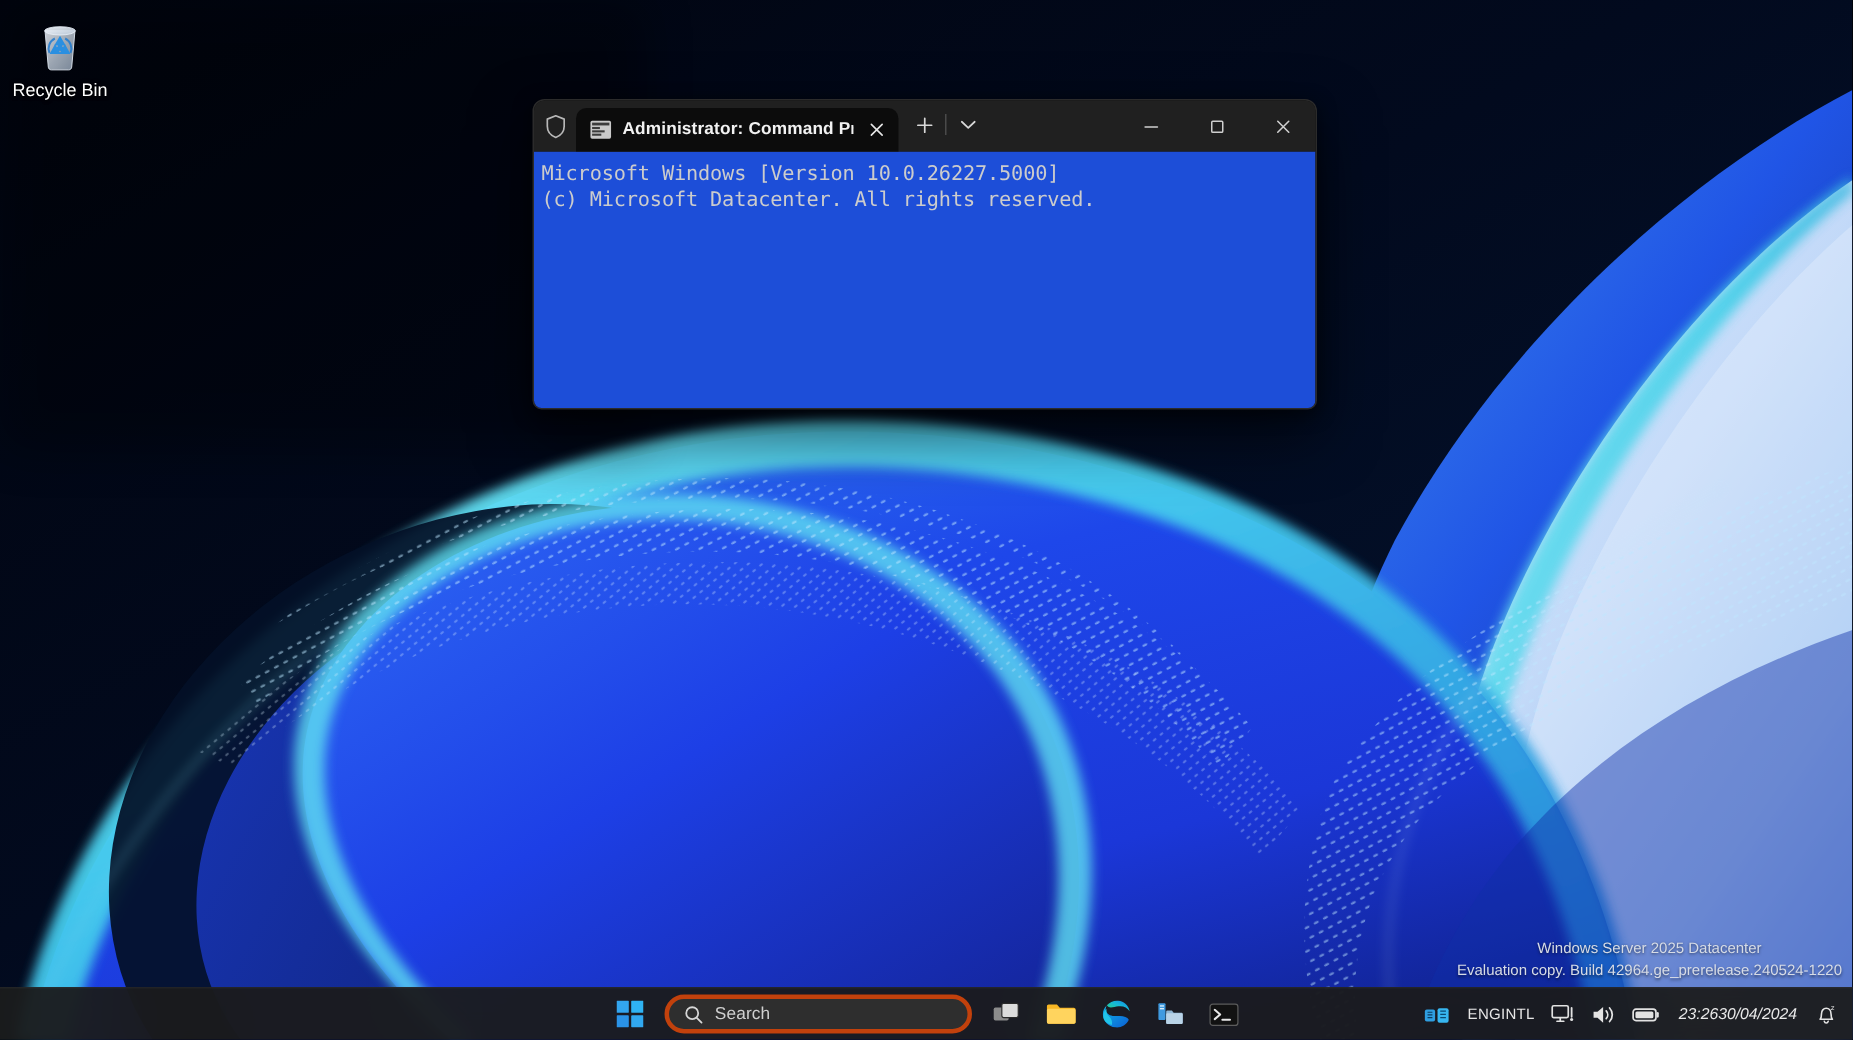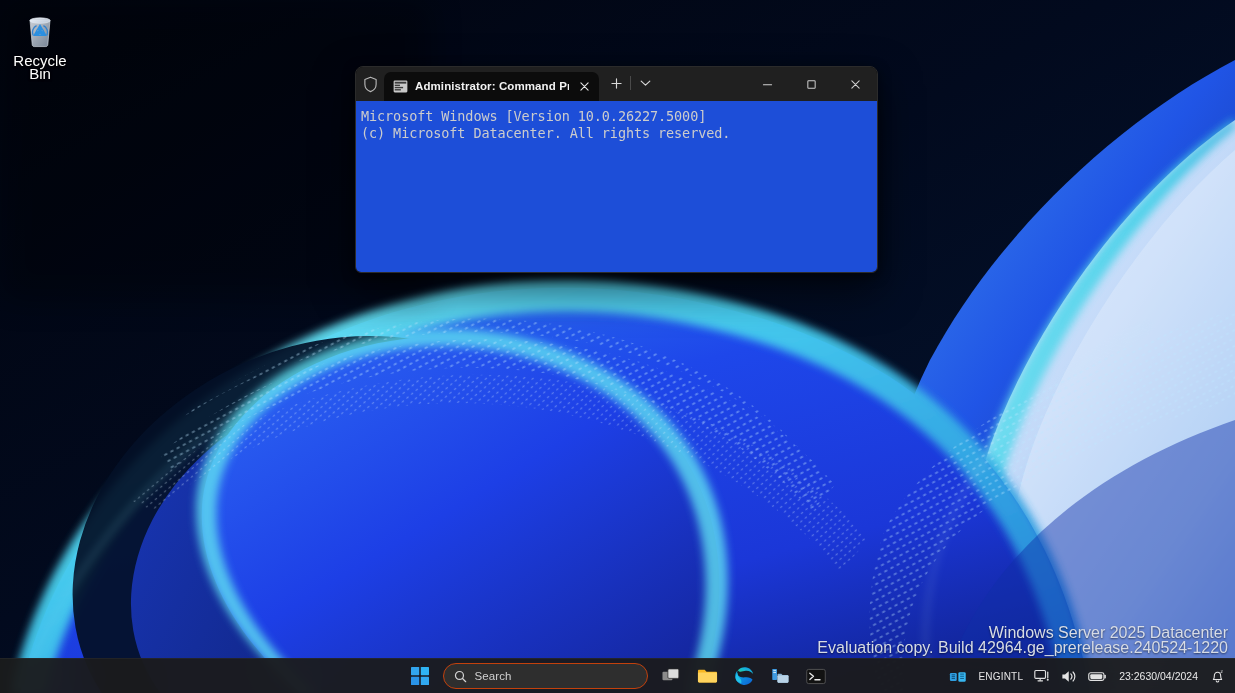--- a/index.html
+++ b/index.html
@@ -30,22 +30,22 @@
   
   #recycle-bin {
     position:absolute; left:4px; top:8px;
     width:72px; padding:4px 2px 3px;
     display:flex; flex-direction:column; align-items:center;
     cursor:default; user-select:none;
   }
   #recycle-bin .rb-glyph { width:38px; height:38px; }
   #recycle-bin .rb-label {
     margin-top:4px;
-    font-size:15px; line-height:13px; color:#fff;
-    text-align:center;
+    font-size:12px; line-height:13px; color:#fff;
+    text-align:left;
     text-shadow:0 1px 2px rgba(0,0,0,.9), 0 0 3px rgba(0,0,0,.8);
   }
 
   
   #terminal-window {
     position:absolute; left:355px; top:66px;
     width:523px; height:207px;
     background:#0c0c0c;
     border-radius:8px 8px 6px 6px;
     box-shadow:0 16px 40px rgba(0,0,0,.62), 0 3px 12px rgba(0,0,0,.5);
@@ -110,23 +110,23 @@
     line-height:16.6px;
     color:#ccc;
     white-space:pre;
     letter-spacing:-.1px;
   }
   #terminal-body .blank { height:16.6px; }
 
   
   #watermark {
     position:absolute; right:7px; bottom:38px;
-    text-align:right;
+    text-align:center;
     color:#d7dce6;
-    font-size:16px; line-height:15px;
+    font-size:10px; line-height:15px;
     text-shadow:0 1px 2px rgba(0,0,0,.55);
     user-select:none;
   }
 
   
   #taskbar {
     position:absolute; left:0; bottom:0;
     width:1235px; height:35px;
     background:rgba(27,27,27,.94);
     backdrop-filter:blur(22px);
@@ -138,21 +138,21 @@
     height:35px; display:flex; align-items:center; gap:0;
   }
   .tb-item {
     width:36px; height:31px;
     display:flex; align-items:center; justify-content:center;
     border-radius:4px;
   }
   #search-pill {
     width:205px; height:26px;
     background:#2e2e2e;
-    border:1px solid #c2410c;
+    border:3px solid #c2410c;
     border-radius:13px;
     display:flex; align-items:center;
     padding:0 10px; gap:8px;
     margin:0 6px 0 5px;
   }
   #search-pill .sp-label {
     color:#d0d0d0; font-size:11.5px; letter-spacing:.1px;
   }
   #tray {
     position:absolute; right:0; top:0;
@@ -165,21 +165,21 @@
     border-radius:4px; padding:0 5px;
   }
   #lang {
     color:#e6e6e6; font-size:10px; line-height:11px;
     text-align:center; letter-spacing:.2px;
     padding:0 6px;
     justify-content:flex-end;
   }
   #clock {
     color:#e9e9e9; font-size:10.5px; line-height:12.5px;
-    text-align:center; padding:0 7px;
+    text-align:center; padding:0 7px;font-style:italic;
   }
 </style>
 </head>
 <body>
 
 <div id="screen">
 
   <div id="wallpaper">
     <svg class="wsvg" viewBox="0 0 1235 693" preserveAspectRatio="none">
       <defs>

